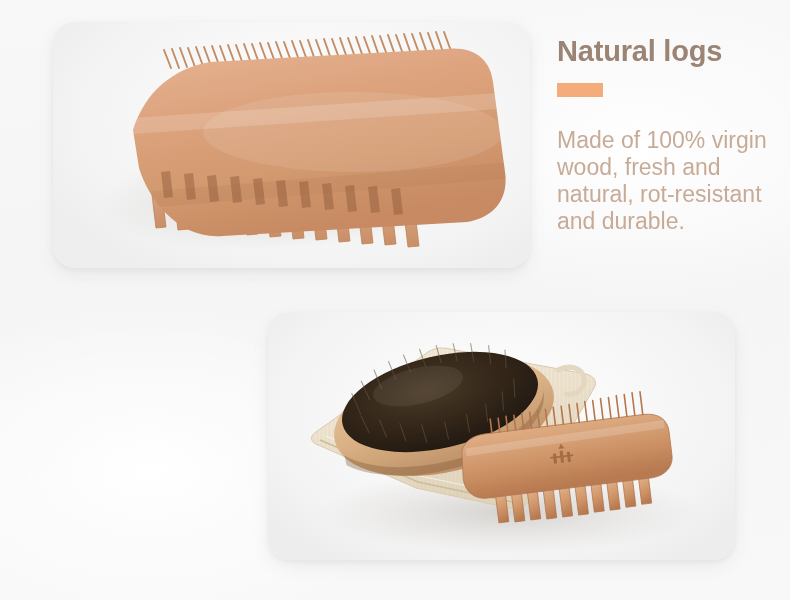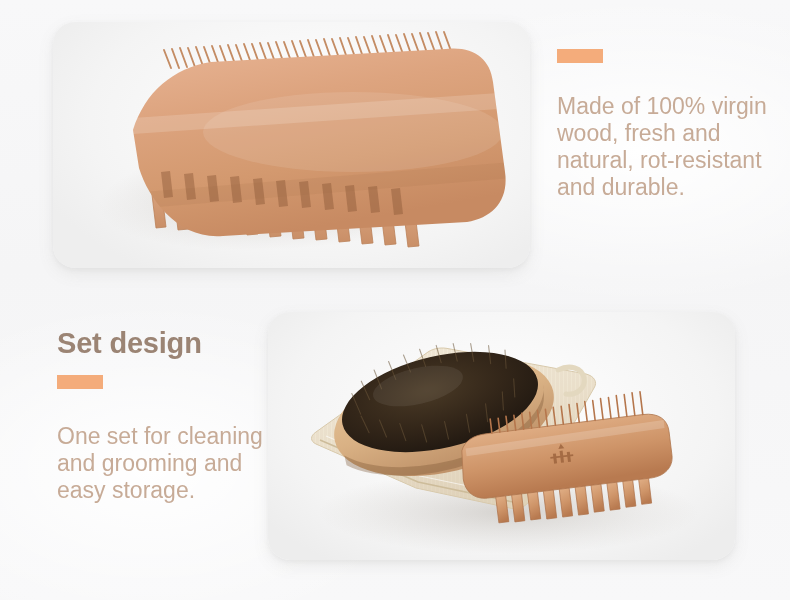--- a/index.html
+++ b/index.html
@@ -183,29 +183,25 @@
           <path d="M269,162 l9,-1 l3,26 l-9,1 z"></path>
           <path d="M292,164 l9,-1 l3,26 l-9,1 z"></path>
           <path d="M315,165 l9,-1 l3,26 l-9,1 z"></path>
           <path d="M338,167 l9,-1 l3,26 l-9,1 z"></path>
         </g>
       </svg>
     </div>
   </div>
 
   <div class="feature-text" id="text-natural">
+    <h2 class="feature-title">Natural logs</h2>
     <div class="accent-bar"></div>
     <p class="feature-body">Made of 100% virgin wood, fresh and natural, rot-resistant and durable.</p>
   </div>
 
-  <div class="feature-text" id="text-set">
-    <h2 class="feature-title">Set design</h2>
-    <div class="accent-bar"></div>
-    <p class="feature-body">One set for cleaning and grooming and easy storage.</p>
-  </div>
 
   <div class="photo-card" id="card-set">
     <div class="stage">
       <svg viewBox="0 0 467 248" width="467" height="248">
         <defs>
           <linearGradient id="linen" x1="0" y1="0" x2="0.4" y2="1">
             <stop offset="0%" stop-color="#f3ecdc"></stop>
             <stop offset="50%" stop-color="#ece2cd"></stop>
             <stop offset="100%" stop-color="#ddd0b6"></stop>
           </linearGradient>

